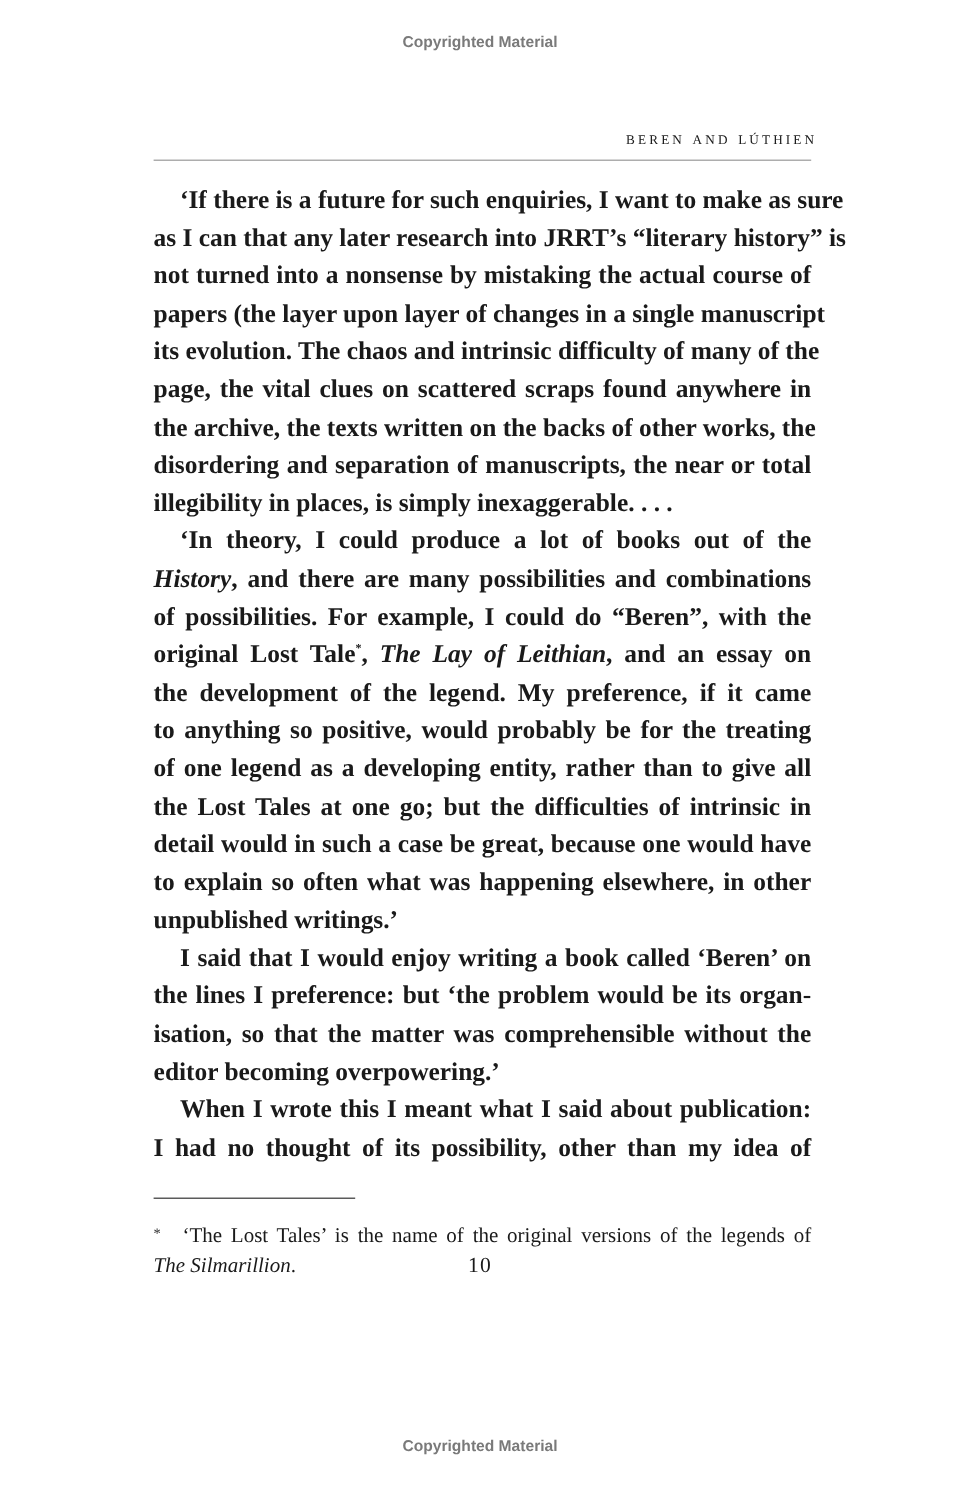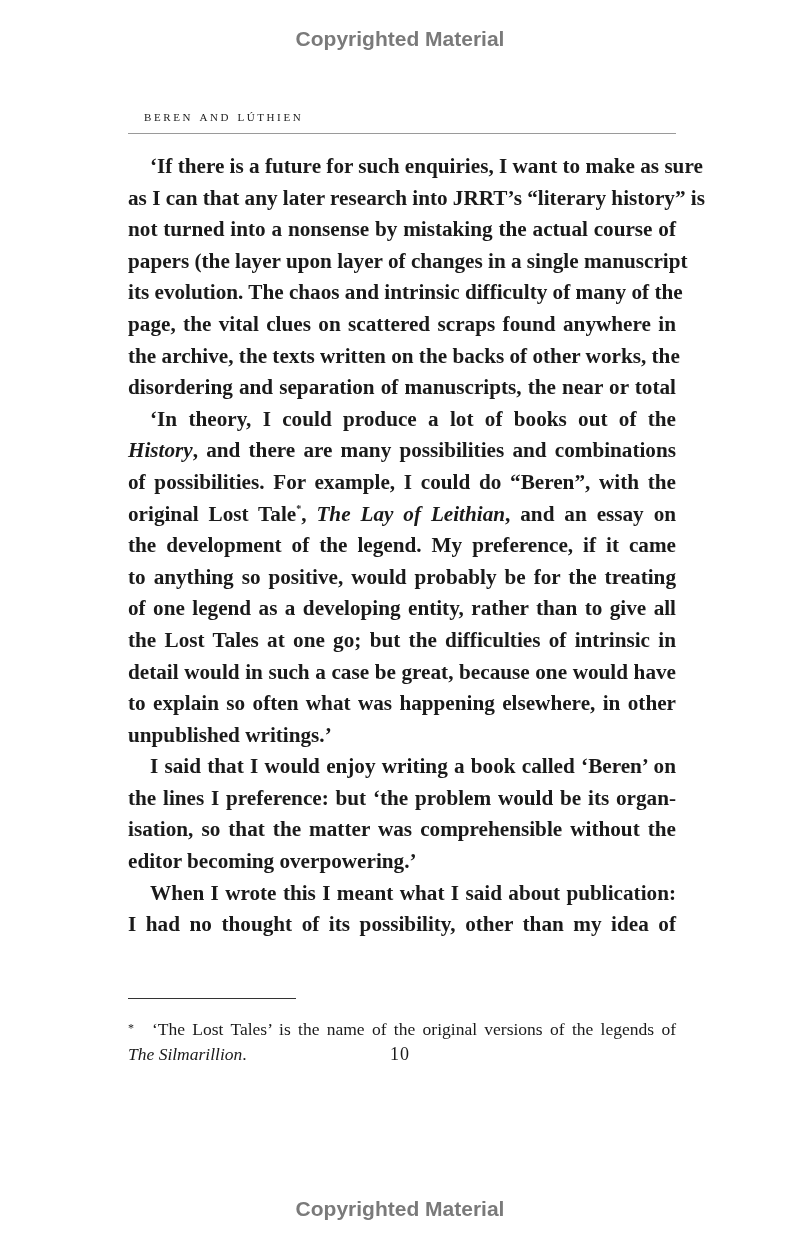--- a/index.html
+++ b/index.html
@@ -3,26 +3,26 @@
 <meta charset="utf-8">
 <style>
   html, body { margin: 0; padding: 0; }
   body {
     width: 800px; height: 1240px; background: #ffffff; position: relative; overflow: hidden;
     font-family: "Liberation Serif", "DejaVu Serif", serif; color: #1a1a1a;
   }
   .watermark {
     position: absolute; left: 0; width: 800px; text-align: center;
     font-family: "Liberation Sans", "DejaVu Sans", sans-serif;
-    font-weight: bold; font-size: 21px; color: #7a7a7a;
+    font-weight: bold; font-size: 13px; color: #7a7a7a;
   }
   .wm-top { top: 27px; }
   .wm-bottom { top: 1197px; }
   .running-head {
-    position: absolute; top: 108px; left: 144px; width: 548px; text-align: left;
+    position: absolute; top: 108px; left: 133px; width: 548px; text-align: right;
     font-size: 15px; letter-spacing: 2.6px; font-variant: small-caps; text-transform: lowercase;
   }
   .head-rule {
     position: absolute; top: 133px; left: 128px; width: 548px; height: 1px; background: #9a9a9a;
   }
   .body-text {
     position: absolute; top: 151px; left: 128px; width: 548px;
     font-size: 21.2px; line-height: 31.6px; text-align: justify; font-weight: bold;
   }
   .line { display: block; height: 31.6px; white-space: nowrap; text-align: justify; text-align-last: justify; }
@@ -55,20 +55,21 @@
 <div class="body-text">
 
   <span class="line indent">‘If there is a future for such enquiries, I want to make as sure</span>
   <span class="line">as I can that any later research into JRRT’s “literary history” is</span>
   <span class="line">not turned into a nonsense by mistaking the actual course of</span>
   <span class="line">papers (the layer upon layer of changes in a single manuscript</span>
   <span class="line">its evolution. The chaos and intrinsic difficulty of many of the</span>
   <span class="line">page, the vital clues on scattered scraps found anywhere in</span>
   <span class="line">the archive, the texts written on the backs of other works, the</span>
   <span class="line">disordering and separation of manuscripts, the near or total</span>
+  <span class="line last">illegibility in places, is simply inexaggerable. . . .</span>
 
   <span class="line indent">‘In theory, I could produce a lot of books out of the</span>
   <span class="line"><span class="it">History</span><span>, and there are many possibilities and combinations</span></span>
   <span class="line">of possibilities. For example, I could do “Beren”, with the</span>
   <span class="line"><span>original Lost Tale</span><sup class="fn">*</sup><span>, </span><span class="it">The Lay of Leithian</span><span>, and an essay on</span></span>
   <span class="line">the development of the legend. My preference, if it came</span>
   <span class="line">to anything so positive, would probably be for the treating</span>
   <span class="line">of one legend as a developing entity, rather than to give all</span>
   <span class="line">the Lost Tales at one go; but the difficulties of intrinsic in</span>
   <span class="line">detail would in such a case be great, because one would have</span>

